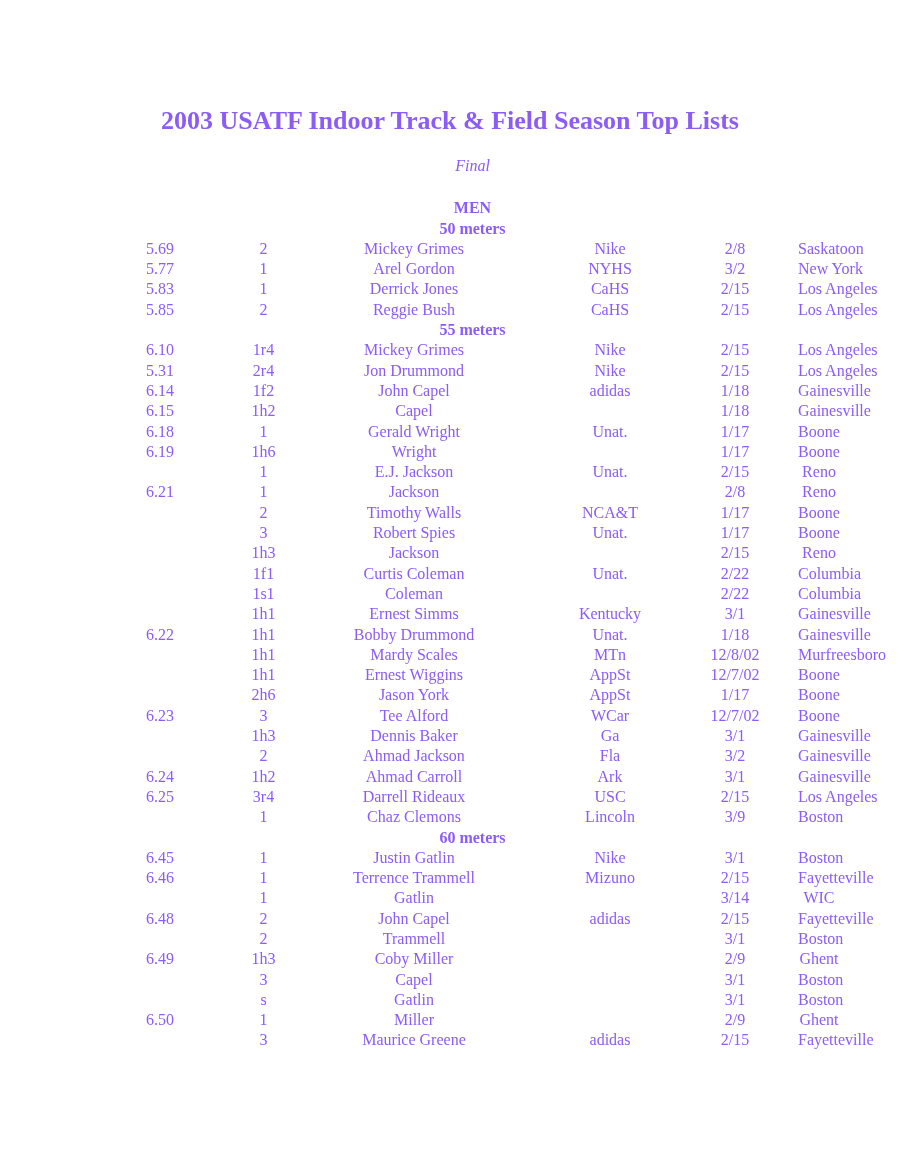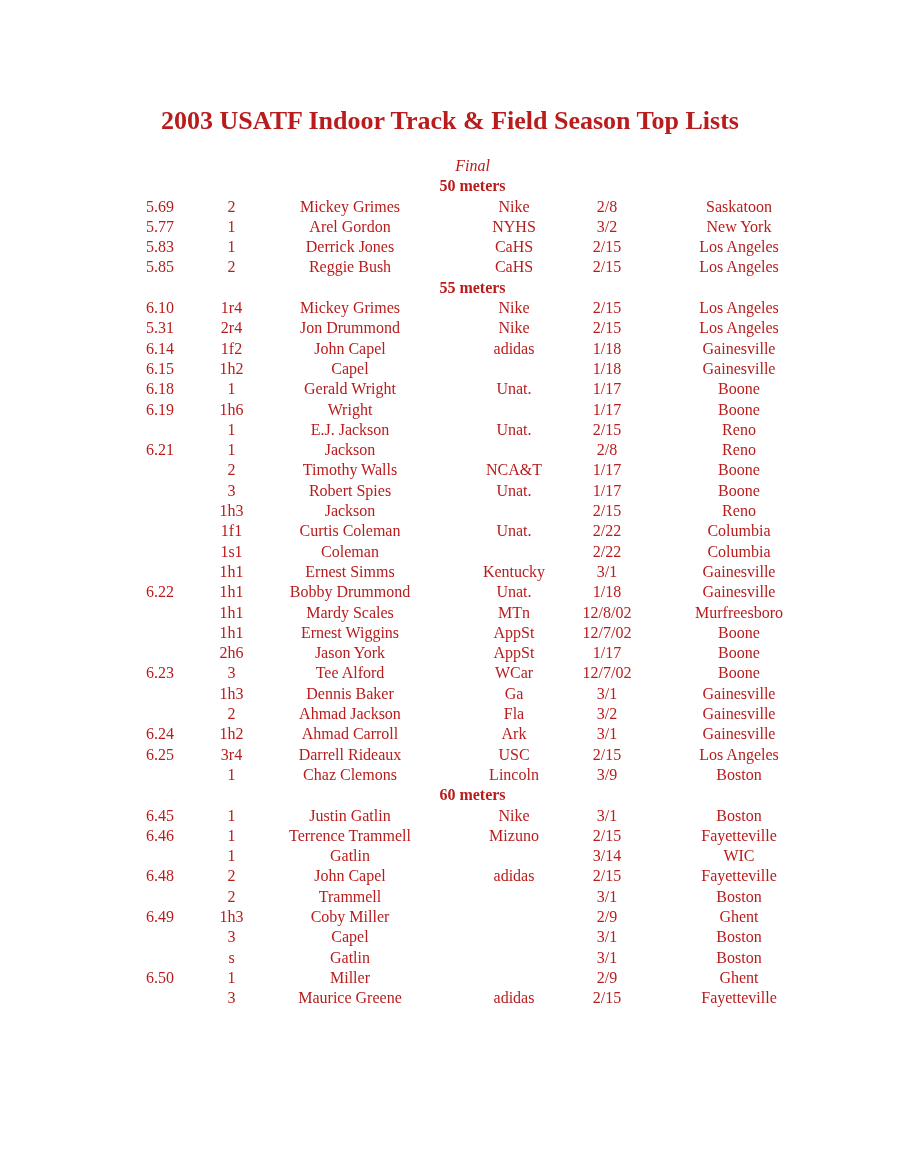--- a/index.html
+++ b/index.html
@@ -5,21 +5,21 @@
   html, body {
     margin: 0;
     padding: 0;
     background: #ffffff;
   }
   .page {
     position: relative;
     width: 900px;
     height: 1124px;
     background: #ffffff;
-    color: #b91c1c;
+    color: #8b5cf6;
     font-family: "Liberation Serif", "DejaVu Serif", serif;
     font-size: 16px;
     overflow: hidden;
   }
   .doc-title {
     margin: 0;
     padding-top: 106px;
     text-align: center;
     font-size: 26px;
     font-weight: bold;
@@ -45,33 +45,35 @@
   .event-heading {
     font-weight: bold;
     height: 20.3px;
     white-space: nowrap;
   }
   .result-row {
     display: grid;
     grid-template-columns: 110px 33px 204px 124px 62px auto;
     height: 20.3px;
     align-items: baseline;
+    gap: 32px;
   }
   .result-row > span {
     white-space: nowrap;
     overflow: visible;
   }
 </style>
 </head>
 <body>
 
 <div class="page">
   <h1 class="doc-title">2003 USATF Indoor Track &amp; Field Season Top Lists</h1>
   <div class="doc-body">
     <div class="status-note">Final</div>
+    <div class="gender-heading">MEN</div>
     <div id="sections">
   <div>
     <div class="event-heading">50 meters</div>
     <div>
   <div class="result-row">
     <span class="mark">5.69</span>
     <span class="place">2</span>
     <span class="athlete">Mickey Grimes</span>
     <span class="affiliation">Nike</span>
     <span class="date">2/8</span>

